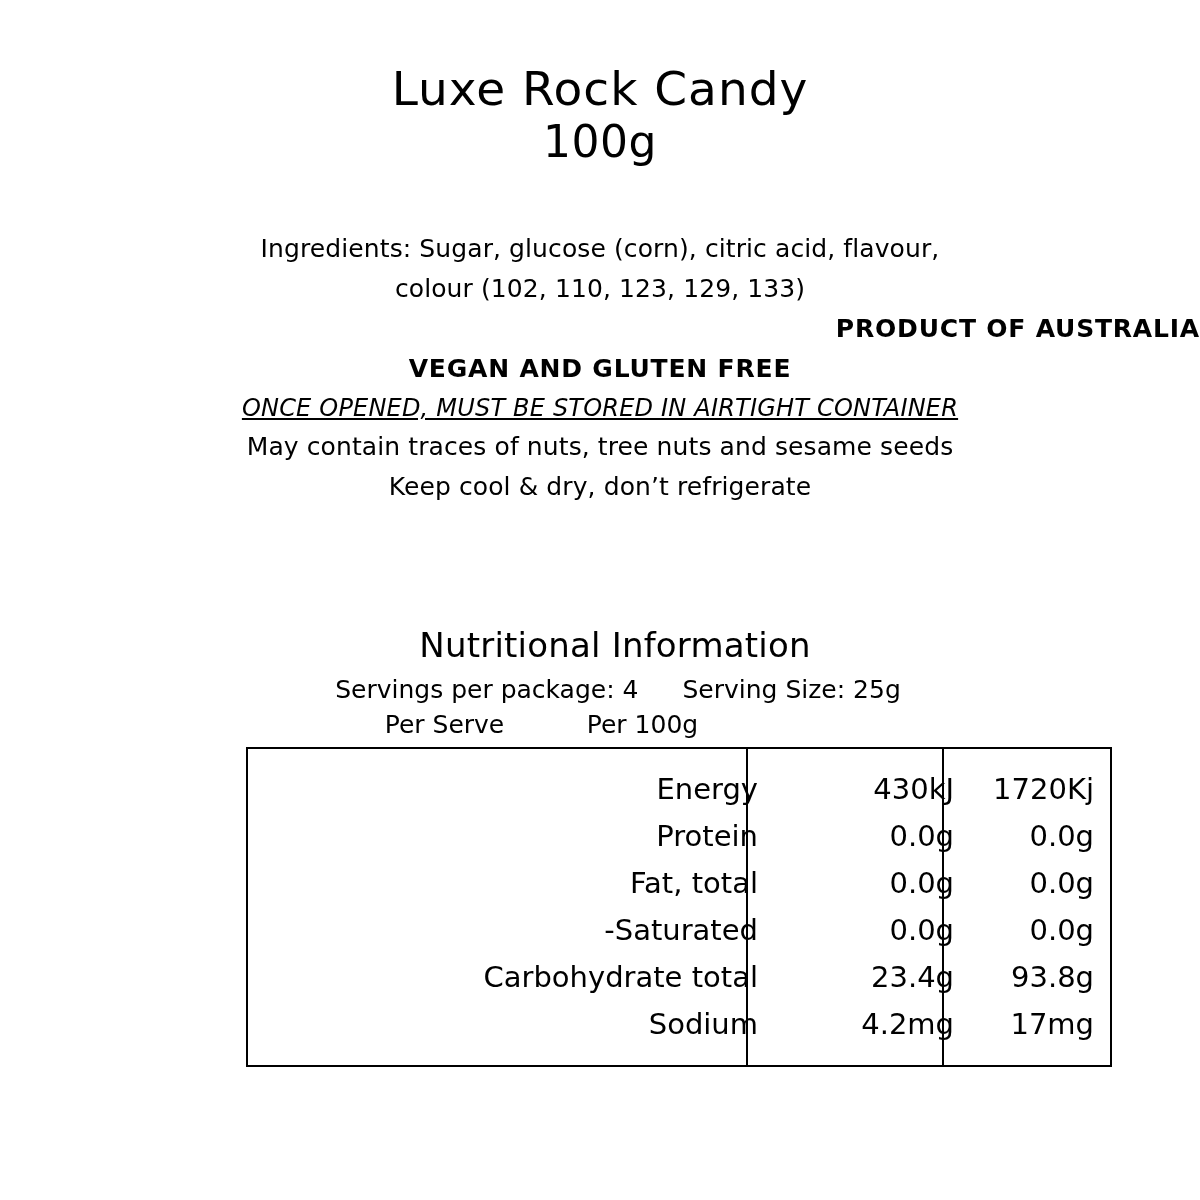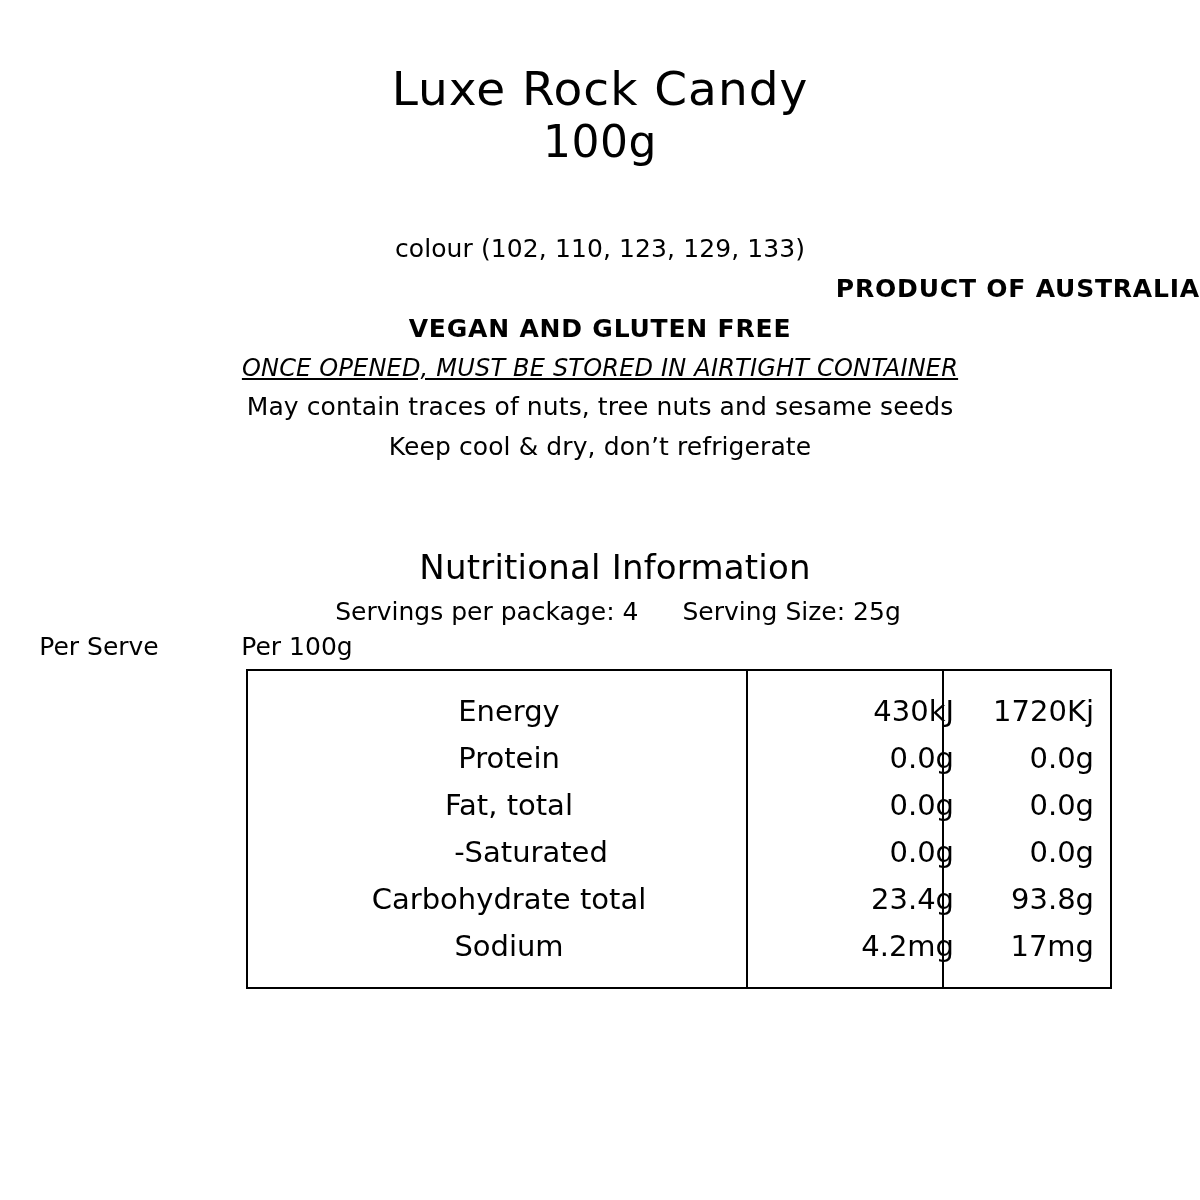--- a/index.html
+++ b/index.html
@@ -64,40 +64,40 @@
   }
   .storage {
     font-style: italic;
     text-decoration: underline;
     letter-spacing: 0.2px;
     font-size: 24px;
   }
 
   
   .nutrition-wrap {
-    margin-top: 80px;
+    margin-top: 118px;
     width: 1200px;
   }
   .nutrition-heading {
     text-align: center;
     font-size: 34px;
     letter-spacing: 0.2px;
     padding-left: 30px;
   }
   .servings-row {
     display: flex;
     justify-content: center;
     gap: 44px;
     font-size: 25px;
     margin-top: 10px;
     padding-left: 36px;
   }
   .column-head-row {
     display: flex;
-    justify-content: flex-start;
+    justify-content: center;
     font-size: 25px;
     margin-top: 6px;
     padding-right: 113px;
   }
   .col-head {
     width: 198px;
     text-align: center;
   }
 
   table.nutrition {
@@ -112,21 +112,21 @@
     padding: 0;
     font-size: 29px;
     height: 47px;
     vertical-align: middle;
   }
   table.nutrition td.label {
     border-right: 2px solid #000;
     border-top: none;
     border-bottom: none;
     padding-left: 12px;
-    text-align: center;
+    text-align: right;
   }
   table.nutrition td.val {
     border-top: none;
     border-bottom: none;
     text-align: right;
     padding-right: 14px;
   }
   table.nutrition tr:first-child td {
     padding-top: 6px;
   }
@@ -171,20 +171,21 @@
 <body>
 
 <div class="page">
 
   <div class="title-block">
     <div class="product-title">Luxe Rock Candy</div>
     <div class="product-weight">100g</div>
   </div>
 
   <div class="info-block">
+    <div class="info-line">Ingredients: Sugar, glucose (corn), citric acid, flavour,</div>
     <div class="info-line">colour (102, 110, 123, 129, 133)</div>
     <div class="info-line origin">PRODUCT OF AUSTRALIA</div>
     <div class="info-line vegan">VEGAN AND GLUTEN FREE</div>
     <div class="info-line storage">ONCE OPENED, MUST BE STORED IN AIRTIGHT CONTAINER</div>
     <div class="info-line">May contain traces of nuts, tree nuts and sesame seeds</div>
     <div class="info-line">Keep cool &amp; dry, don’t refrigerate</div>
   </div>
 
   <div class="nutrition-wrap">
     <div class="nutrition-heading">Nutritional Information</div>

